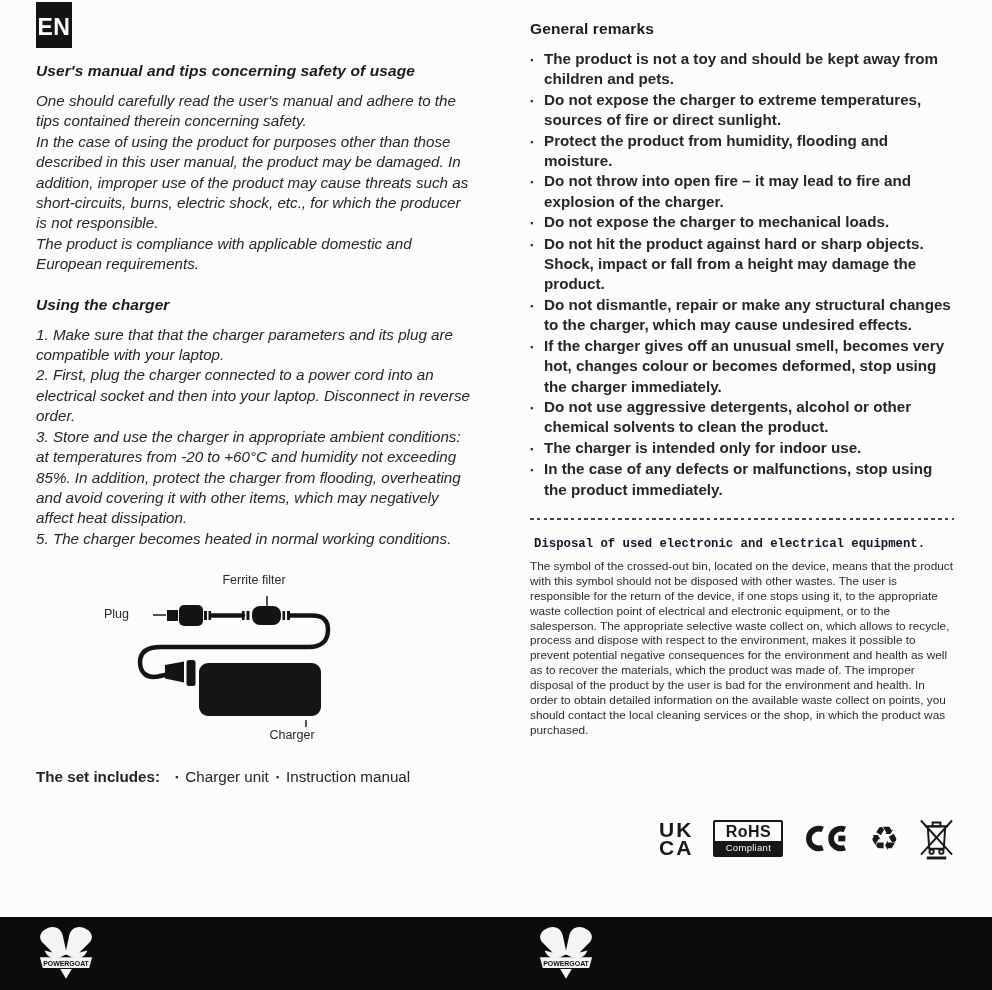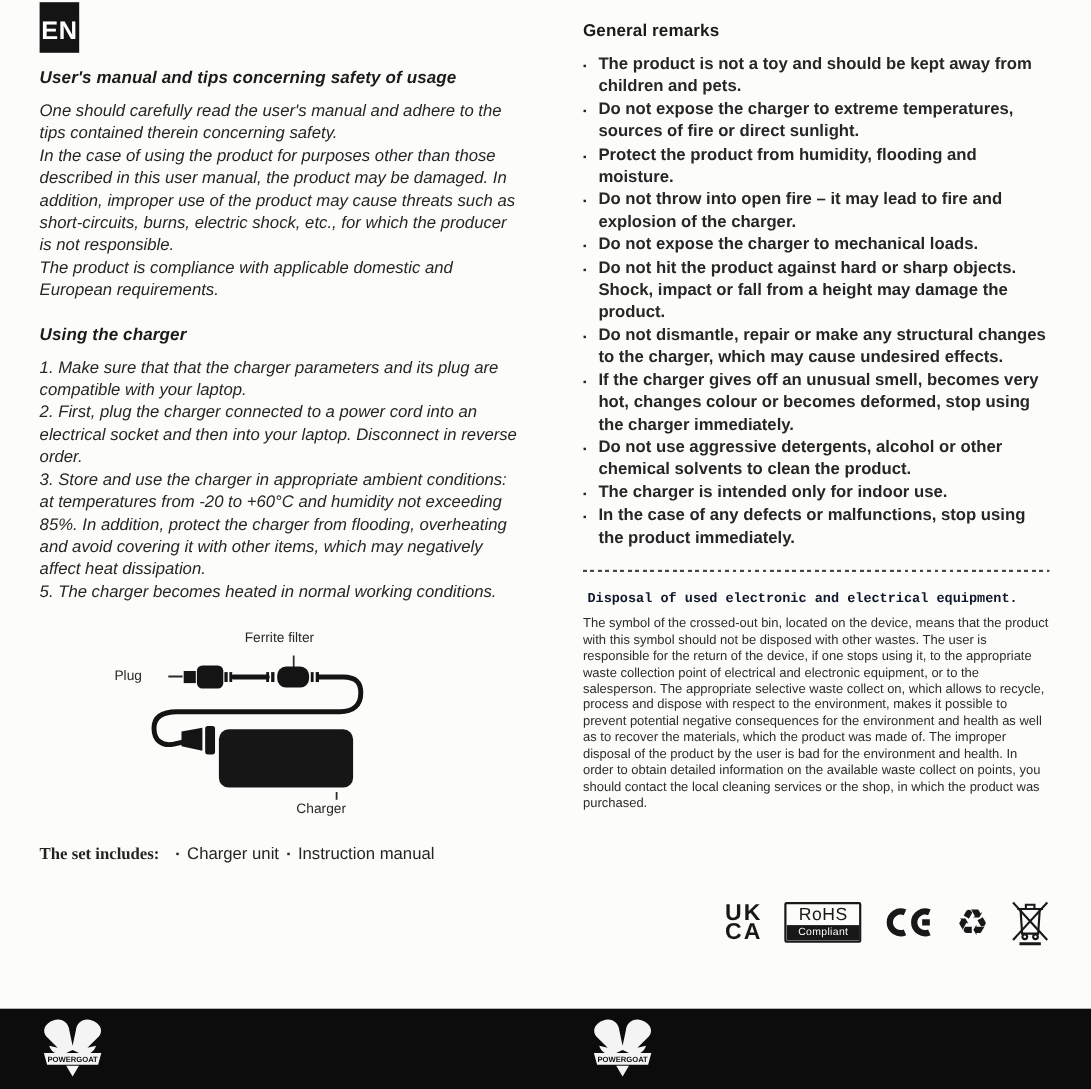--- a/index.html
+++ b/index.html
@@ -27,37 +27,37 @@
   .section { margin-bottom:21px;font-style:italic; }
   
   .diagram { position:relative; width:330px; height:182px; margin:2px 0 8px 58px; }
   .diagram svg { position:absolute; left:0; top:0; }
   .dia-label { position:absolute; font-size:12.5px; color:#2a2a2a; }
   .lbl-ferrite { left:114px; top:3px; width:92px; text-align:center; }
   .lbl-plug    { left:10px;  top:37px; }
   .lbl-charger { left:162px; top:158px; width:72px; text-align:center; }
   
   .set-line { margin-top:16px; font-size:15.2px; display:flex; align-items:baseline; }
-  .set-line .lbl { font-weight:700; margin-right:8px;font-family:Liberation Serif, serif; }
+  .set-line .lbl { font-weight:700; margin-right:8px; }
   .sq { font-size:9px; margin:0 7px; position:relative; top:-2px; }
   
   .bullet-item { display:flex; font-size:15.2px; line-height:20.4px; color:#262626; }
   .bullet-item .b { flex:none; width:14px; font-size:9px; line-height:20.4px; padding-top:1px; }
   .bullet-item .t { flex:1;font-weight:bold; }
   .dashed-sep {
     margin:18px 0 17px; height:2px;
     background:repeating-linear-gradient(90deg,#474747 0 3.5px, transparent 3.5px 6.8px);
   }
   .disposal-heading { font-size:12.3px; font-weight:700; color:#0f172a; margin:0 0 8px 4px;font-family:Liberation Mono, monospace; }
   .disposal-body { font-size:11.8px; line-height:14.9px; color:#2b2b2b; margin:0; }
   
   .logos-row { display:flex; align-items:center; justify-content:flex-end; gap:20px; margin-top:80px; }
   .ukca { font-size:21px; font-weight:800; line-height:17.5px; letter-spacing:2px; color:#181818; }
   .rohs { border:2.5px solid #181818; border-radius:2px; width:66px; text-align:center; overflow:hidden; }
-  .rohs .rt { font-size:16px; font-weight:400; color:#181818; padding:1px 2px 0; letter-spacing:.5px; }
+  .rohs .rt { font-size:16px; font-weight:700; color:#181818; padding:1px 2px 0; letter-spacing:.5px; }
   .rohs .rb { background:#181818; color:#fff; font-size:9.5px; padding:1px 0 2px; letter-spacing:.3px; }
   .recycle { font-size:33px; line-height:34px; color:#181818; }
   
   .footer-bar { position:absolute; left:0; bottom:0; width:992px; height:73px; background:#0c0c0c; }
   .goat { position:absolute; top:8px; width:58px; height:57px; }
   .goat-1 { left:37px; } .goat-2 { left:537px; }
 </style>
 </head>
 <body>
 

